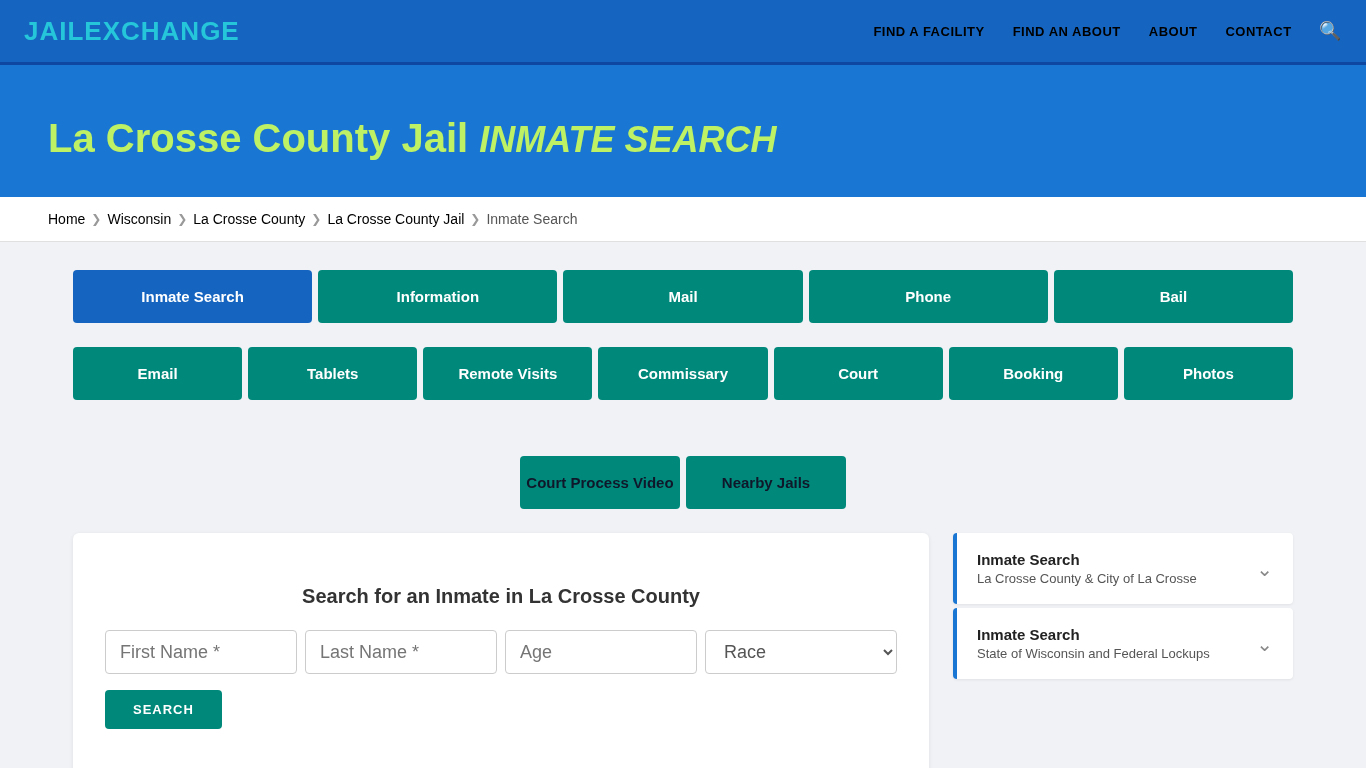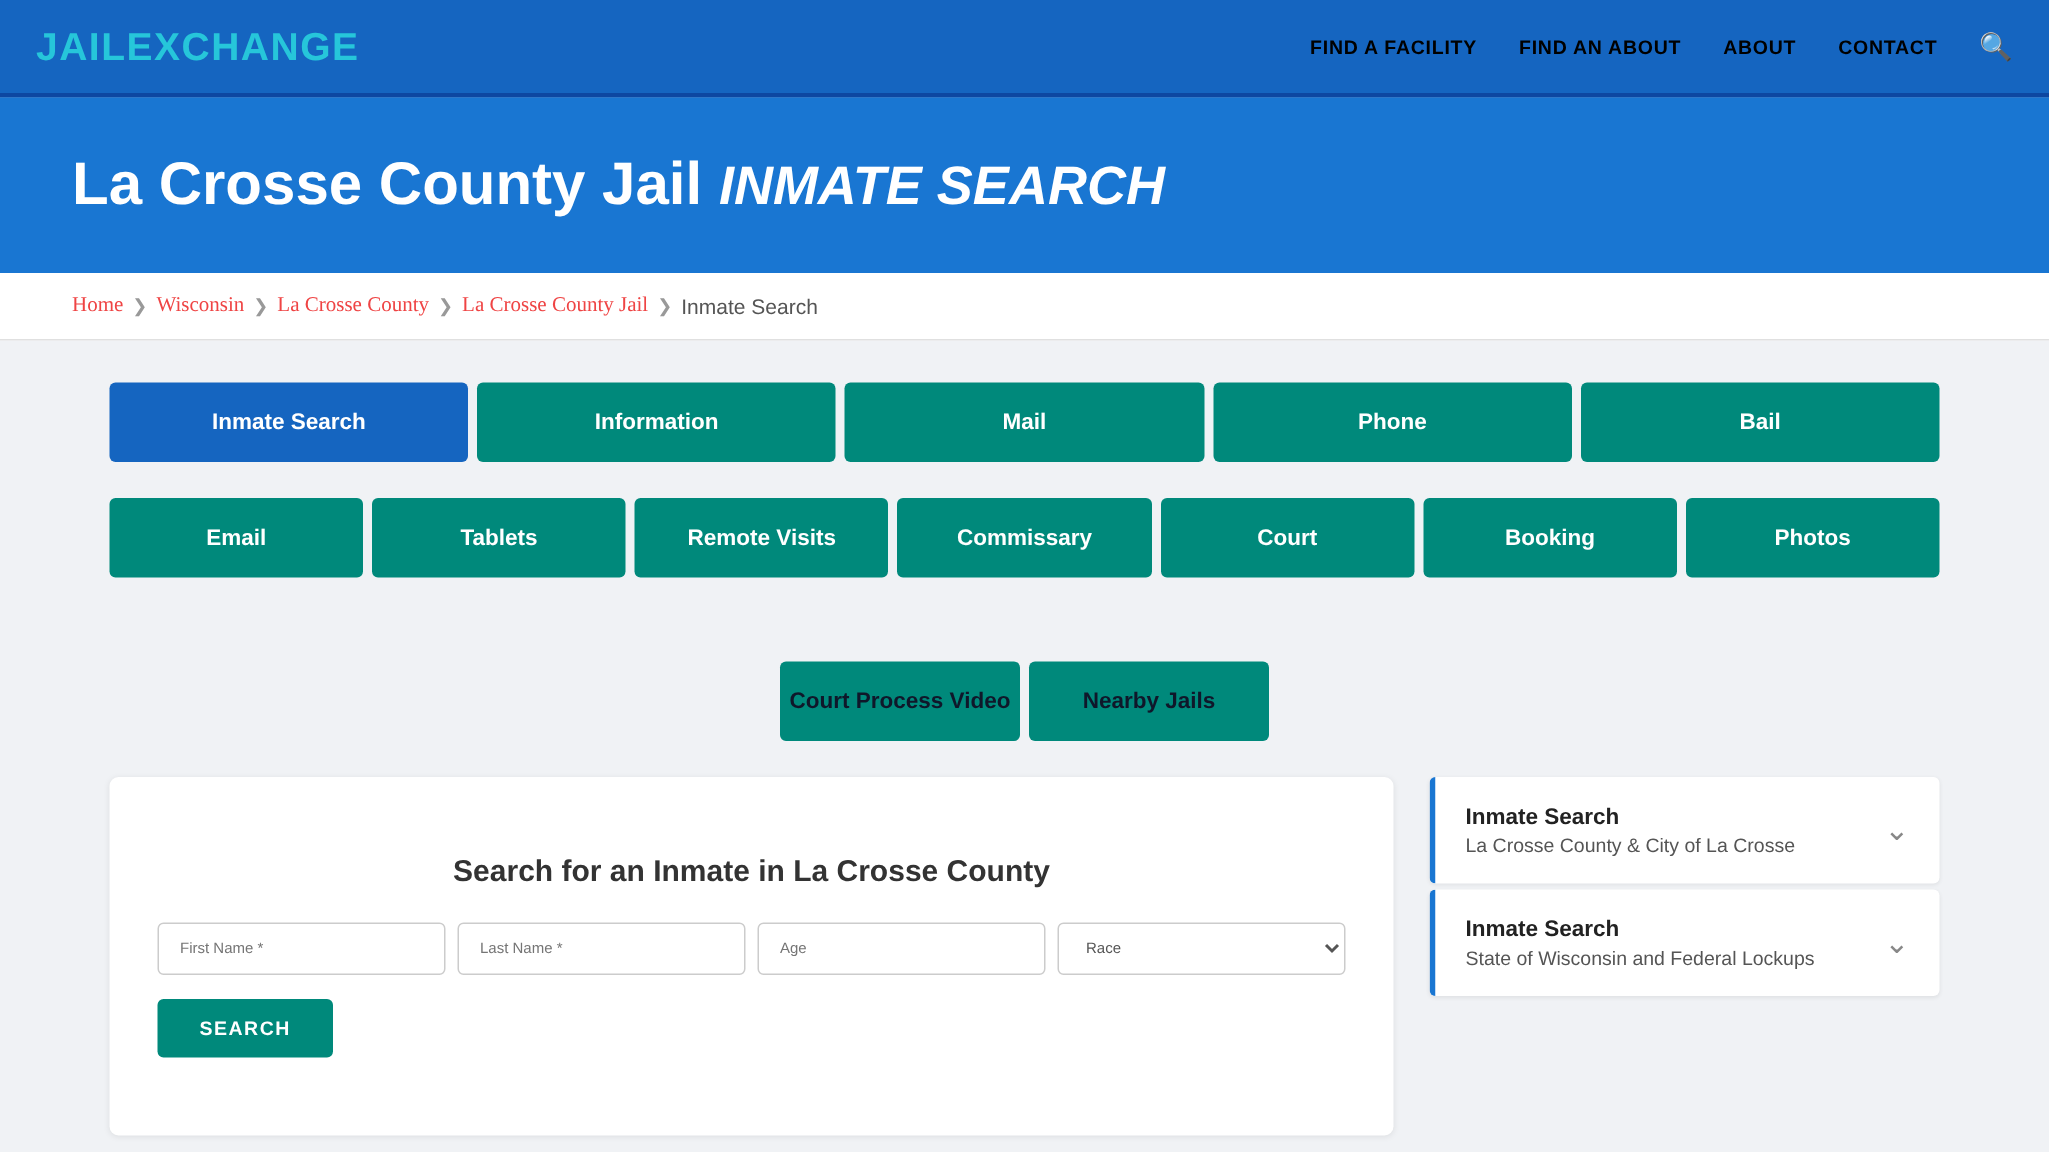--- a/index.html
+++ b/index.html
@@ -35,41 +35,42 @@
       letter-spacing: 0.5px;
     }
     .nav-search { color: #fff; font-size: 18px; cursor: pointer; }
 
     
     .hero {
       background: #1976d2;
       padding: 36px 48px;
     }
     .hero h1 {
-      color: #ffffff;
+      color: #bef264;
       font-size: 40px;
       font-weight: 800;
+      margin-top: 15px;
     }
     .hero h1 em {
       font-style: italic;
       font-weight: 700;
       font-size: 36px;
     }
 
     
     .breadcrumb {
       background: #fff;
       padding: 14px 48px;
       border-bottom: 1px solid #e0e0e0;
       display: flex;
       align-items: center;
       gap: 6px;
       font-size: 14px;
     }
-    .breadcrumb a { color: #ef4444; text-decoration: none; font-family: Liberation Serif, serif; }
+    .breadcrumb a { color: #000000; text-decoration: none; }
     .breadcrumb .sep { color: #999; font-size: 12px; }
     .breadcrumb span { color: #555; }
 
     
     .main-wrap {
       max-width: 1300px;
       margin: 0 auto;
       padding: 28px 40px;
     }
 
@@ -144,21 +145,21 @@
     .search-fields {
       display: flex;
       gap: 8px;
       flex-wrap: wrap;
       margin-bottom: 16px;
     }
     .search-fields input, .search-fields select {
       border: 1px solid #ccc;
       border-radius: 4px;
       padding: 10px 14px;
-      font-size: 10px;
+      font-size: 18px;
       color: #555;
       background: #fff;
       flex: 1;
       min-width: 100px;
     }
     .search-fields select { cursor: pointer; }
     .search-btn {
       background: #00897b;
       color: #fff;
       border: none;

